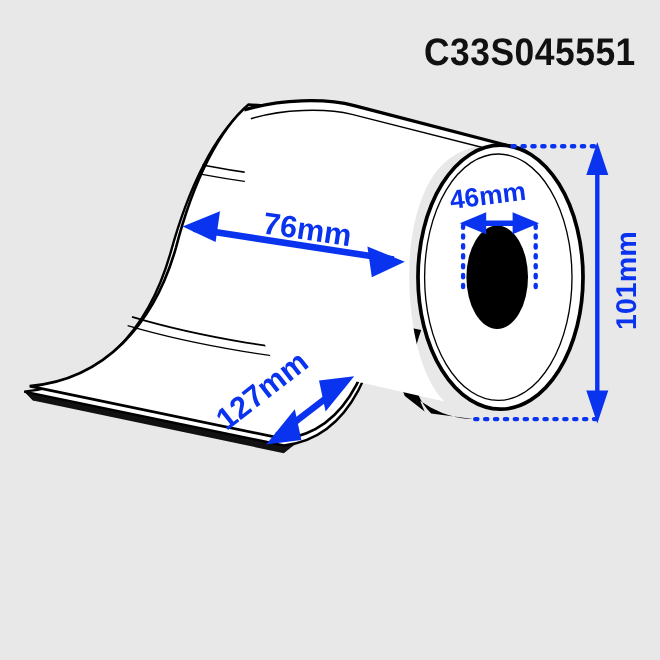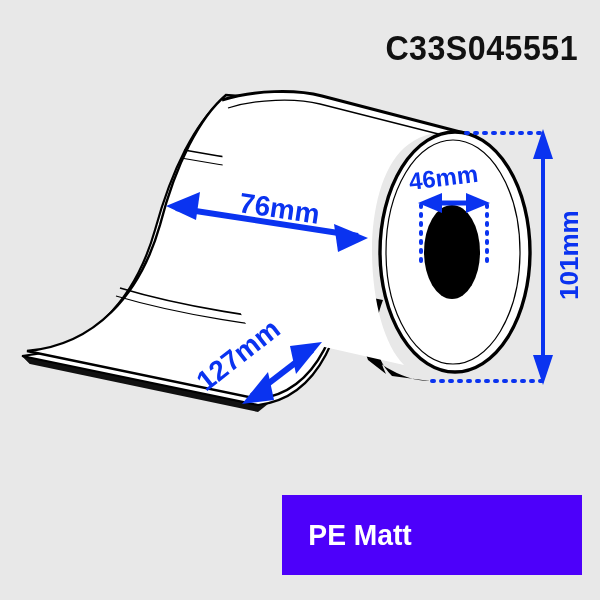--- a/index.html
+++ b/index.html
@@ -147,17 +147,14 @@
       <line x1="466" y1="133" x2="546" y2="133" stroke="#0a33f0" stroke-width="4" stroke-dasharray="2 7" stroke-linecap="round"></line>
       <line x1="432" y1="381" x2="546" y2="381" stroke="#0a33f0" stroke-width="4" stroke-dasharray="2 7" stroke-linecap="round"></line>
       <line x1="543" y1="142" x2="543" y2="372" stroke="#0a33f0" stroke-width="4"></line>
       <polygon points="543,129 533,159 553,159" fill="#0a33f0"></polygon>
       <polygon points="543,385 533,355 553,355" fill="#0a33f0"></polygon>
       <text class="dim-text" x="578" y="300" font-size="26" transform="rotate(-90 578 300)">101mm</text>
     </g>
 
   </svg>
 
-  <div class="material-banner">
-    <span class="material-banner-label">PE Matt</span>
-  </div>
 
 </div>
 
 </body></html>

